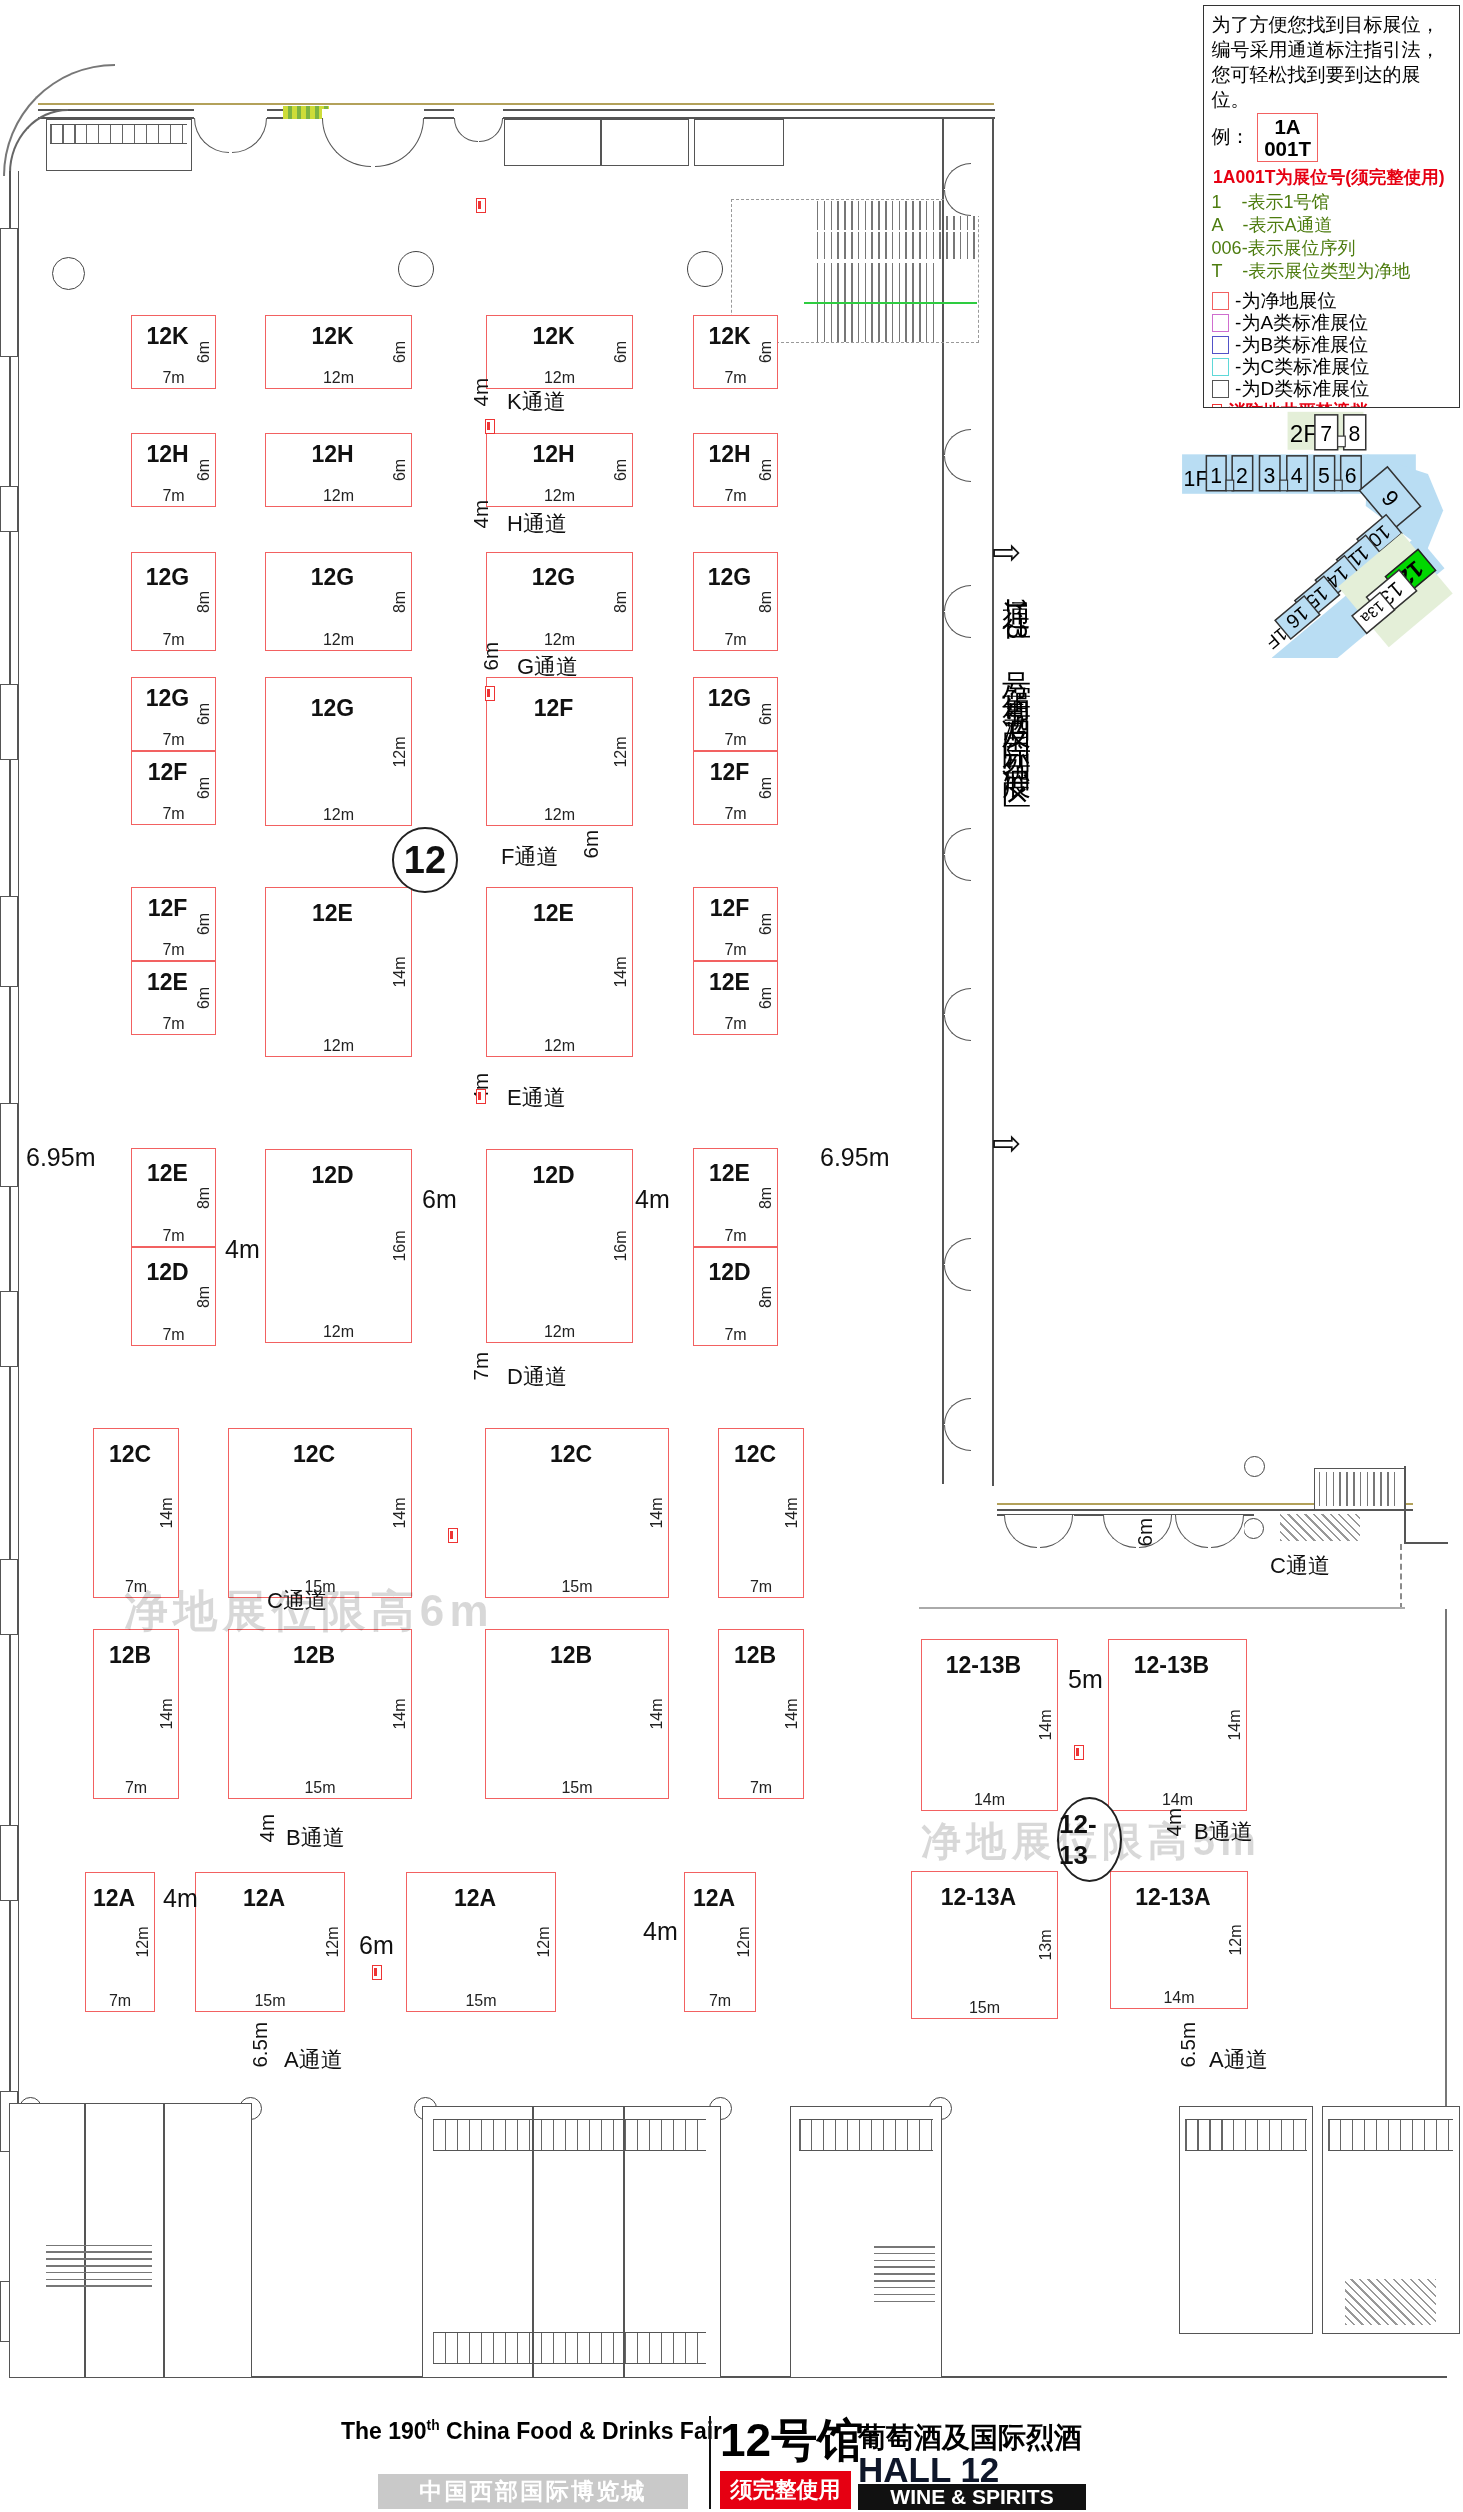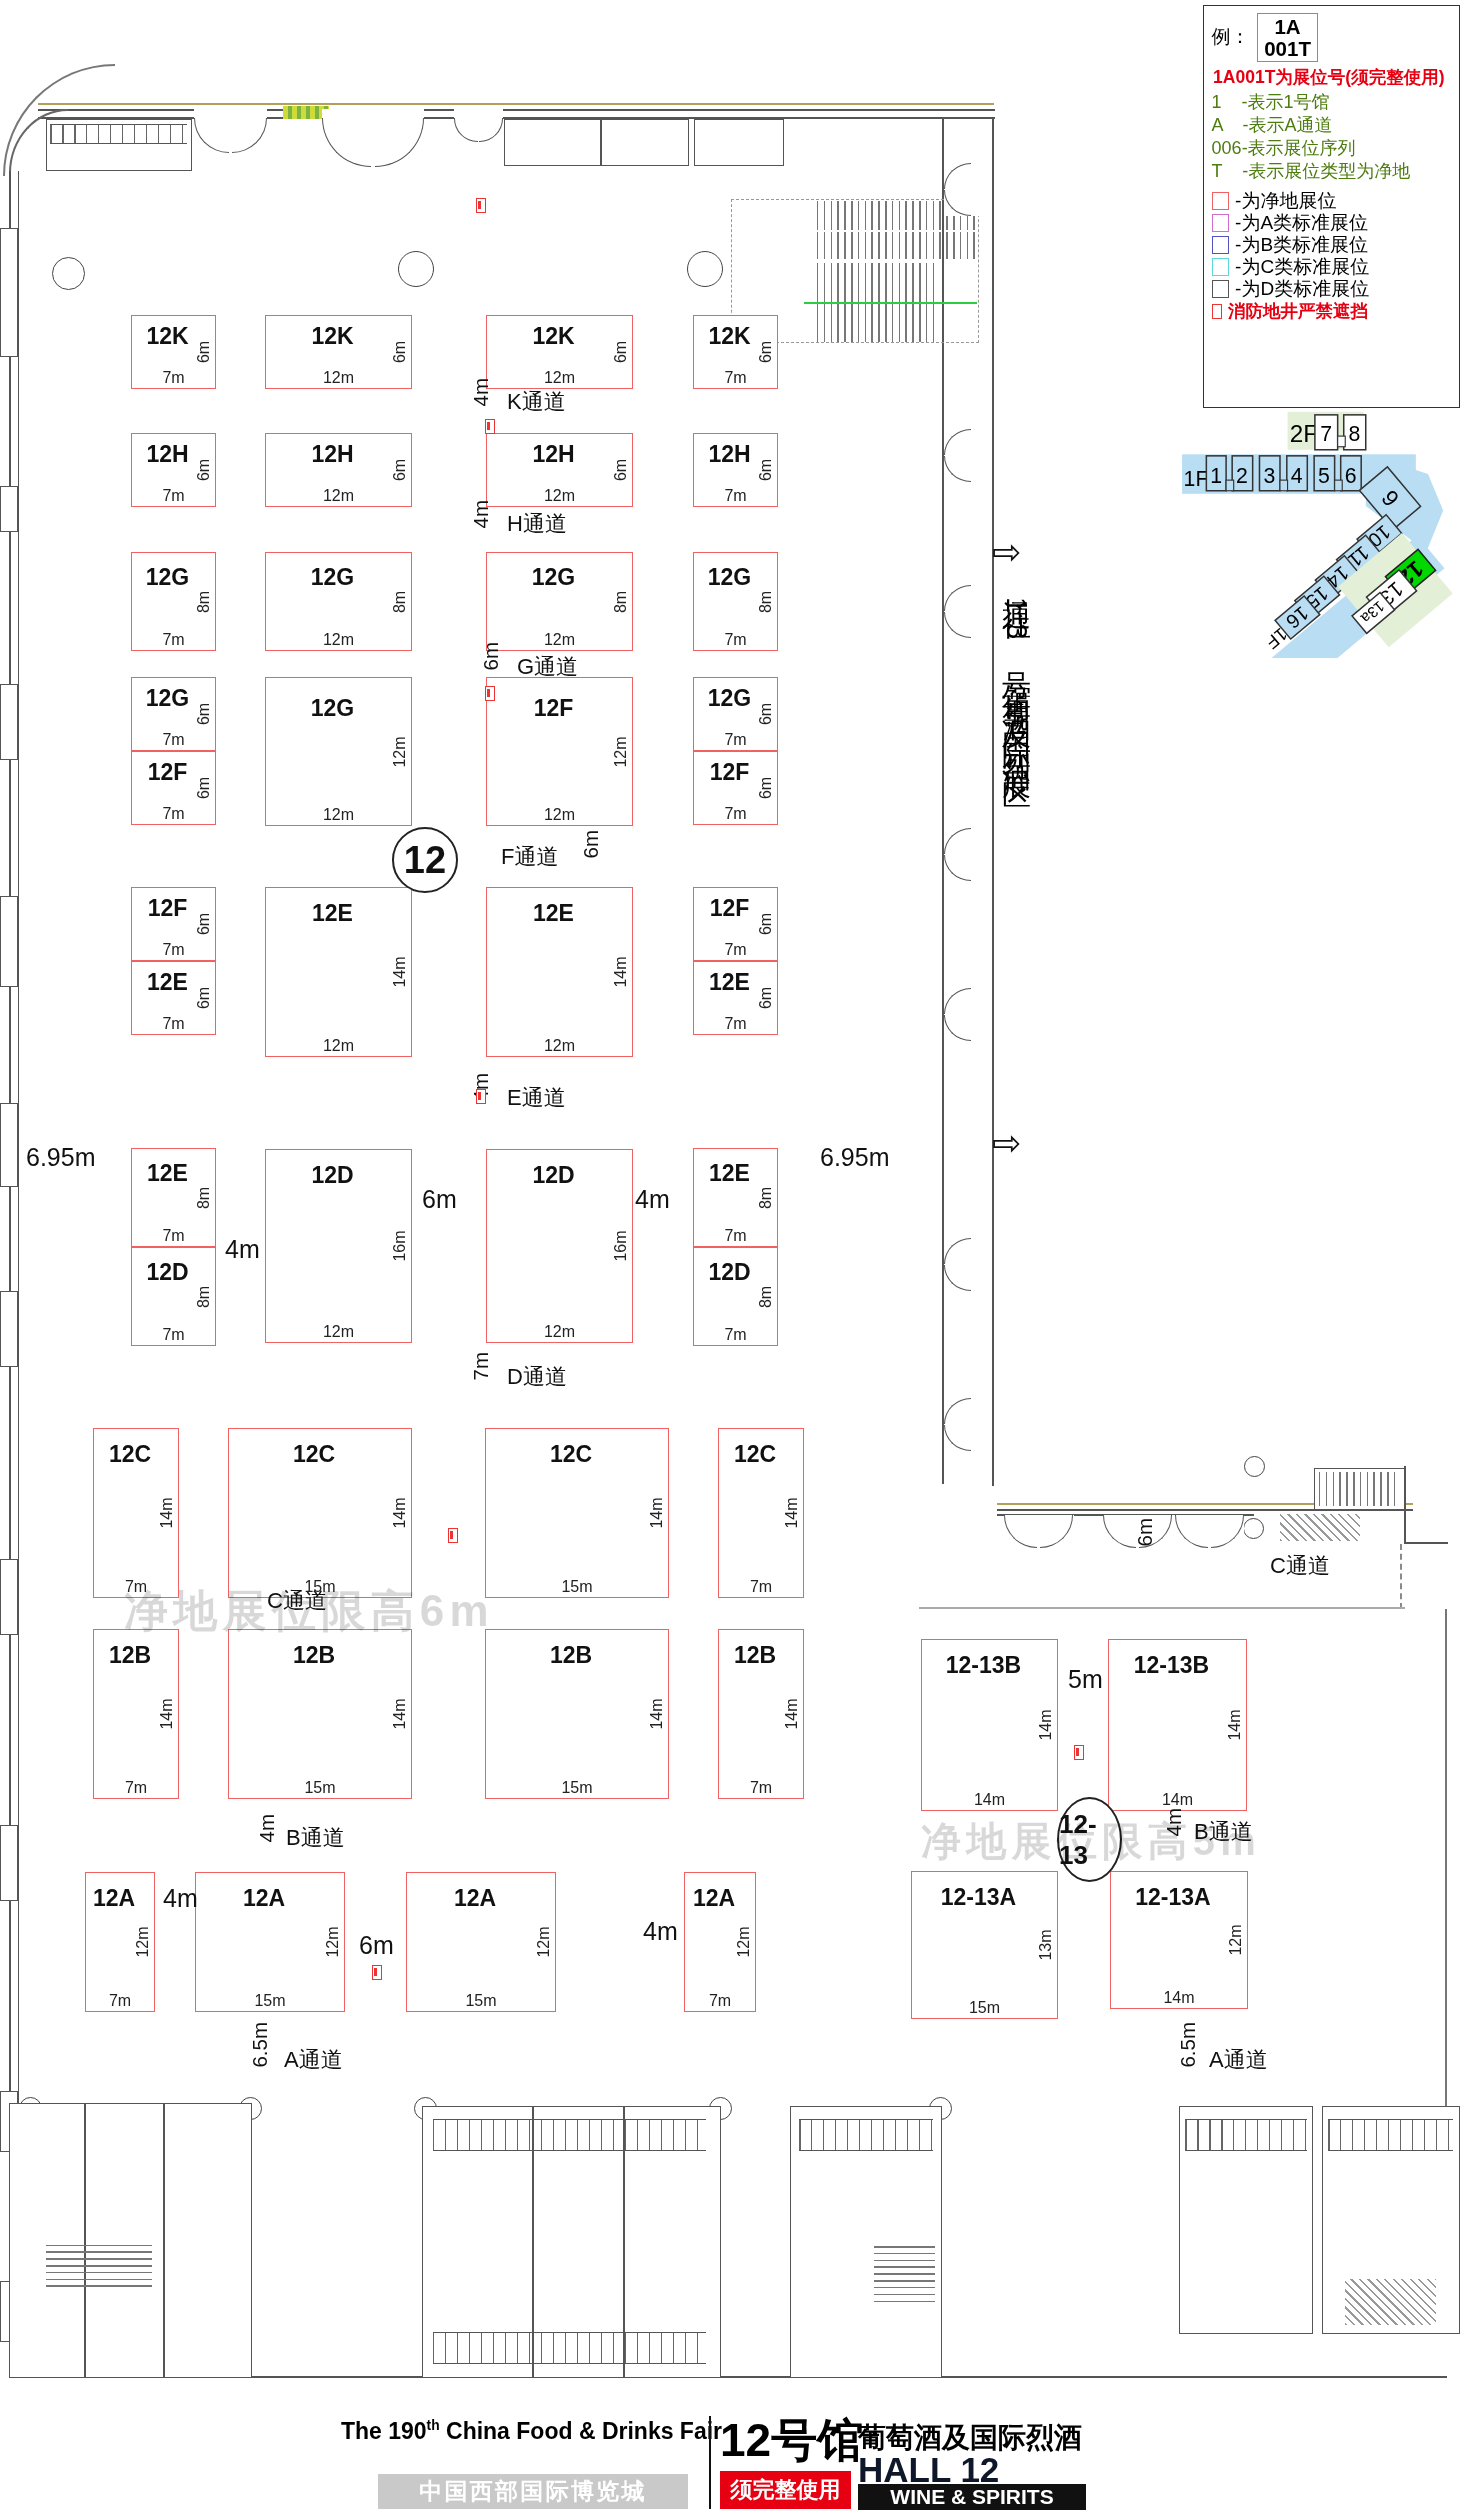--- a/index.html
+++ b/index.html
@@ -503,20 +503,21 @@
       <div class="circ" style="left: 1057px; top: 1797px; width: 61px; height: 81px; font-size: 26px;">12-13</div>
       <div class="wm" style="left: 124px; top: 1582px; font-size: 44px;">净地展位限高6m</div>
       <div class="wm" style="left: 921px; top: 1814px; font-size: 40px;">净地展位限高5m</div>
     </div>
 
   <div class="varrow" style="left:992px;top:532px">⇨</div>
   <div class="vtext" style="left:997px;top:577px">通往13号馆葡萄酒及国际烈酒展区</div>
   <div class="varrow" style="left:992px;top:1123px">⇨</div>
 
   <div id="legend">
+    <div class="intro">为了方便您找到目标展位，编号采用通道标注指引法，您可轻松找到要到达的展位。</div>
     <div class="exrow">
       <span class="exlabel">例：</span>
       <span class="sample">
         <span>1A</span><br>
         <span>001T</span>
       </span>
     </div>
     <div class="rednote">1A001T为展位号(须完整使用)</div>
     <div id="legend-lines">
         <div class="line">1    -表示1号馆</div>

